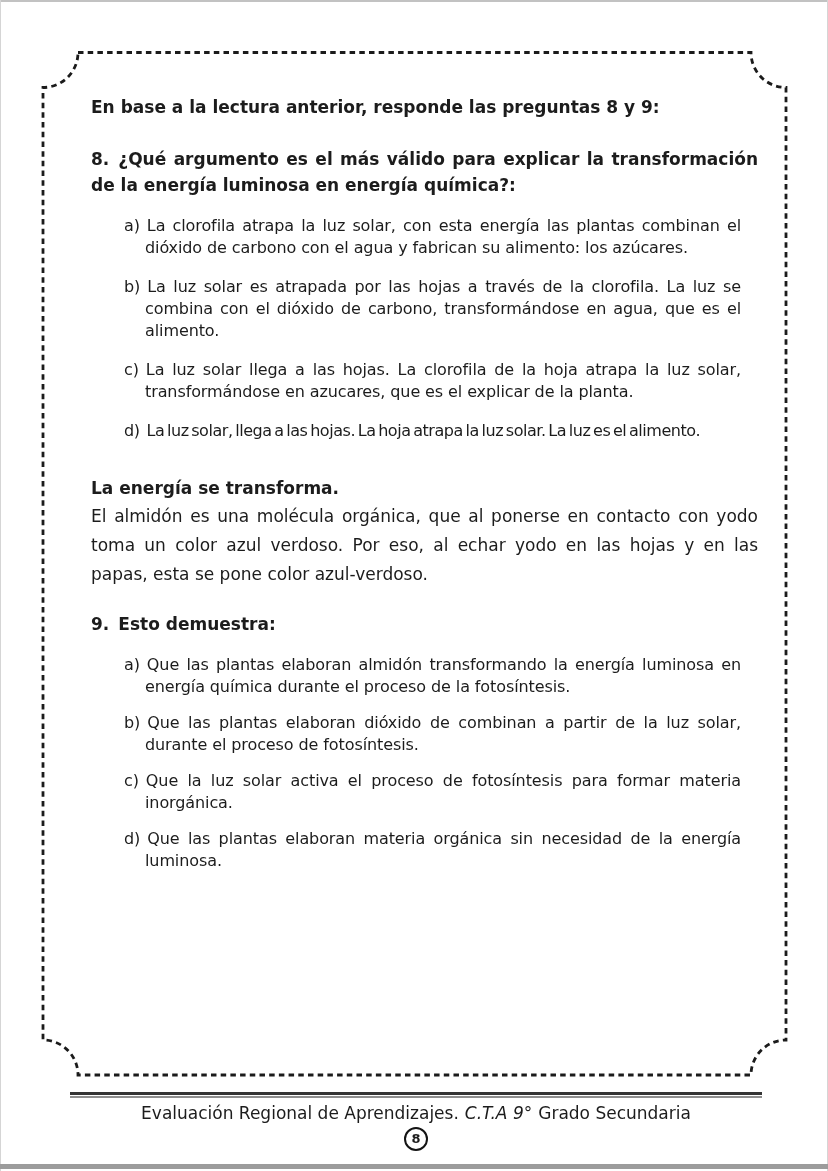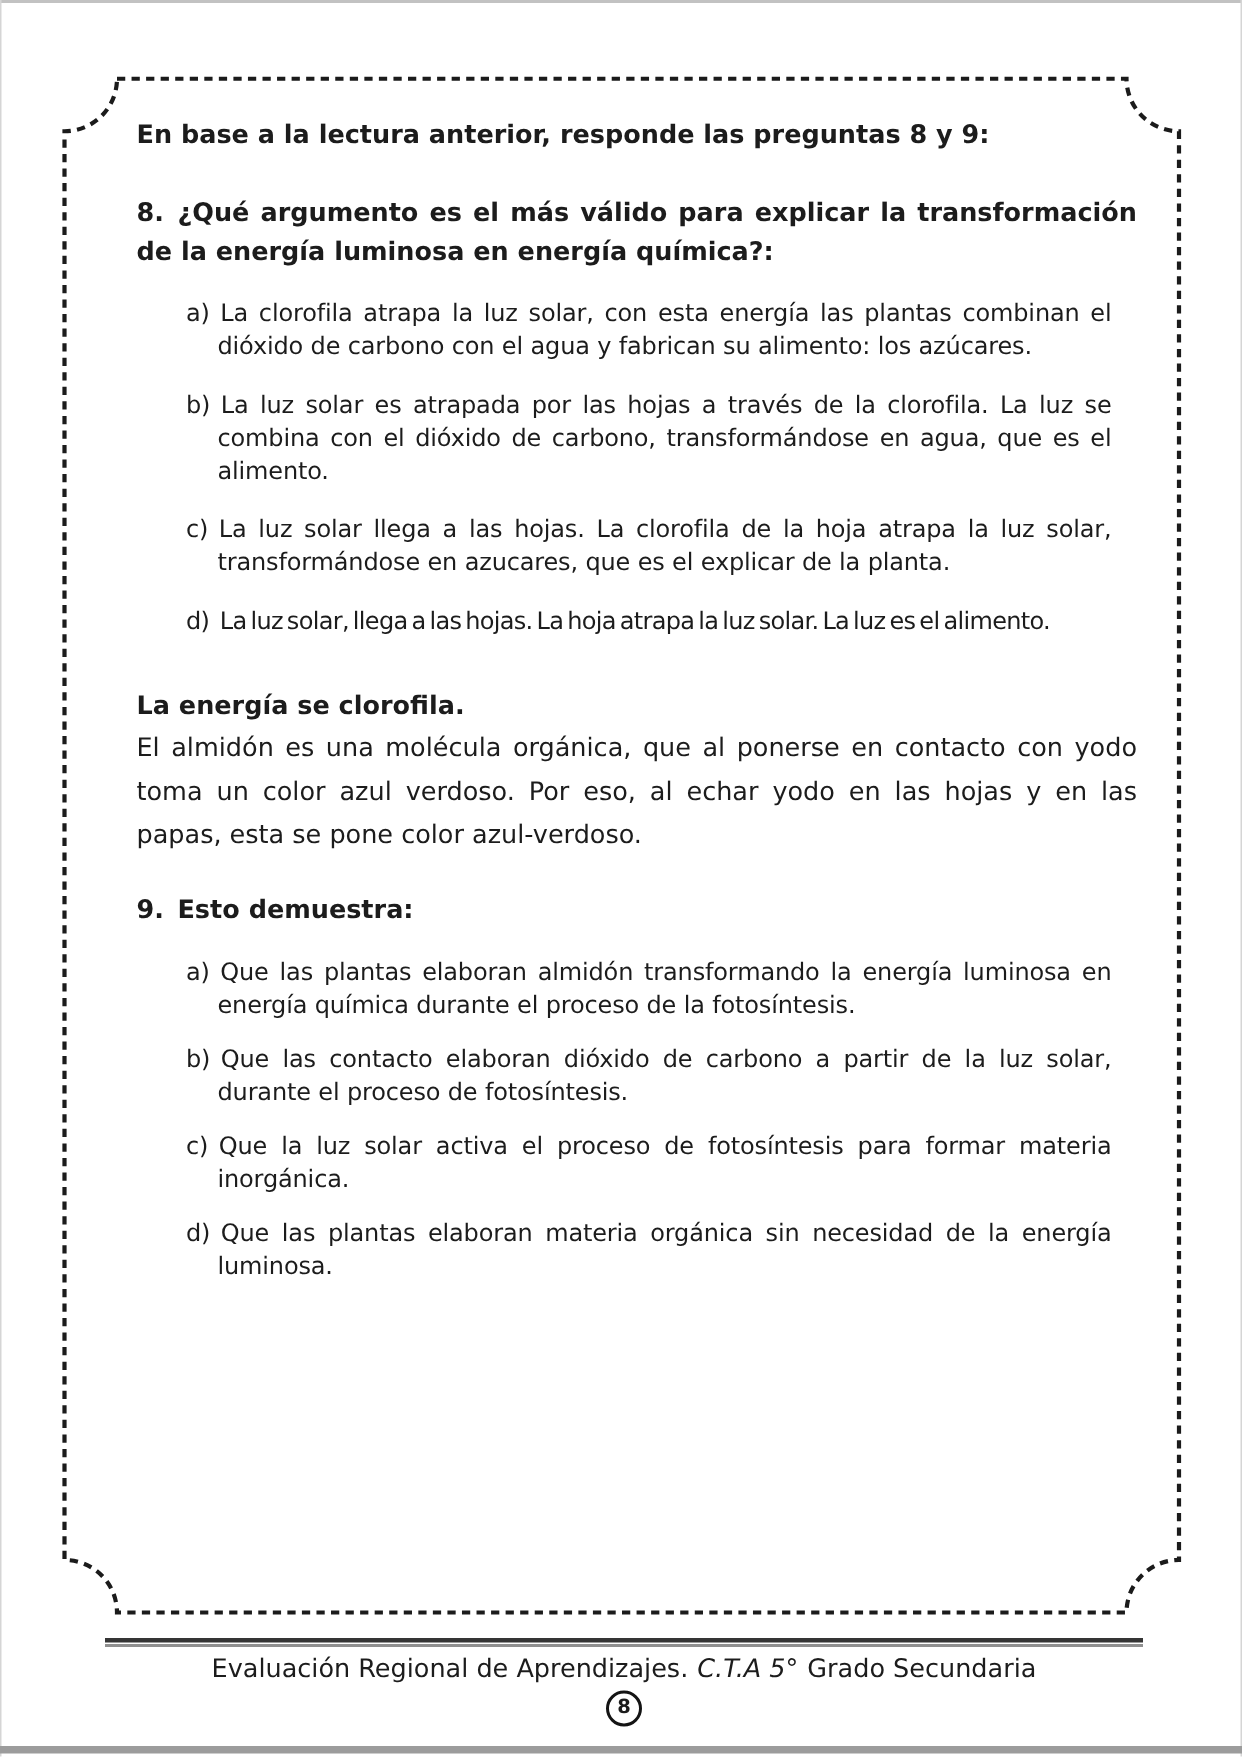--- a/index.html
+++ b/index.html
@@ -13,21 +13,21 @@
   }
   .page-edge-top    { position:absolute; top:0; left:0; width:828px; height:2px; background:#c2c2c2; }
   .page-edge-left   { position:absolute; top:0; left:0; width:1px; height:1171px; background:#d5d5d5; }
   .page-edge-right  { position:absolute; top:0; right:0; width:1px; height:1171px; background:#d5d5d5; }
   .page-edge-bottom { position:absolute; top:1164px; left:0; width:828px; height:5px; background:#9c9c9c; }
 
   svg.frame { position:absolute; top:0; left:0; }
 
   .content {
     position: absolute;
-    left: 91px; top: 78px;
+    left: 91px; top: 95px;
     width: 667px;
   }
   .intro {
     margin: 0 0 27px 0;
     font-weight: bold;
     font-size: 17px;
     line-height: 24px;
   }
   .q-head {
     margin: 0 0 13px 0;
@@ -113,31 +113,31 @@
 
   <p class="q-head"><span class="q-num">8.</span><span>¿Qué argumento es el más válido para explicar la transformación de la energía luminosa en energía química?:</span></p>
 
   <div class="options">
     <div class="option"><span class="opt-label">a)</span><span class="opt-text">La clorofila atrapa la luz solar, con esta energía las plantas combinan el dióxido de carbono con el agua y fabrican su alimento: los azúcares.</span></div>
     <div class="option"><span class="opt-label">b)</span><span class="opt-text">La luz solar es atrapada por las hojas a través de la clorofila. La luz se combina con el dióxido de carbono, transformándose en agua, que es el alimento.</span></div>
     <div class="option"><span class="opt-label">c)</span><span class="opt-text">La luz solar llega a las hojas. La clorofila de la hoja atrapa la luz solar, transformándose en azucares, que es el explicar de la planta.</span></div>
     <div class="option one-line"><span class="opt-label">d)</span><span class="opt-text">La luz solar, llega a las hojas. La hoja atrapa la luz solar. La luz es el alimento.</span></div>
   </div>
 
-  <p class="reading-title">La energía se clorofila.</p>
+  <p class="reading-title">La energía se transforma.</p>
   <p class="reading-body">El almidón es una molécula orgánica, que al ponerse en contacto con yodo toma un color azul verdoso. Por eso, al echar yodo en las hojas y en las papas, esta se pone color azul-verdoso.</p>
 
   <p class="q-head q9-head"><span class="q-num">9.</span><span>Esto demuestra:</span></p>
 
   <div class="options q9">
     <div class="option"><span class="opt-label">a)</span><span class="opt-text">Que las plantas elaboran almidón transformando la energía luminosa en energía química durante el proceso de la fotosíntesis.</span></div>
-    <div class="option"><span class="opt-label">b)</span><span class="opt-text">Que las contacto elaboran dióxido de carbono a partir de la luz solar, durante el proceso de fotosíntesis.</span></div>
+    <div class="option"><span class="opt-label">b)</span><span class="opt-text">Que las plantas elaboran dióxido de combinan a partir de la luz solar, durante el proceso de fotosíntesis.</span></div>
     <div class="option"><span class="opt-label">c)</span><span class="opt-text">Que la luz solar activa el proceso de fotosíntesis para formar materia inorgánica.</span></div>
     <div class="option"><span class="opt-label">d)</span><span class="opt-text">Que las plantas elaboran materia orgánica sin necesidad de la energía luminosa.</span></div>
   </div>
 
 </div>
 
 <div class="footer">
   <div class="footer-rule"></div>
-  <p class="footer-text"><span>Evaluación Regional de Aprendizajes.</span><span class="course">C.T.A 5°</span><span>Grado Secundaria</span></p>
+  <p class="footer-text"><span>Evaluación Regional de Aprendizajes.</span><span class="course">C.T.A 9°</span><span>Grado Secundaria</span></p>
   <div class="page-circle"><span>8</span></div>
 </div>
 
 </body></html>

